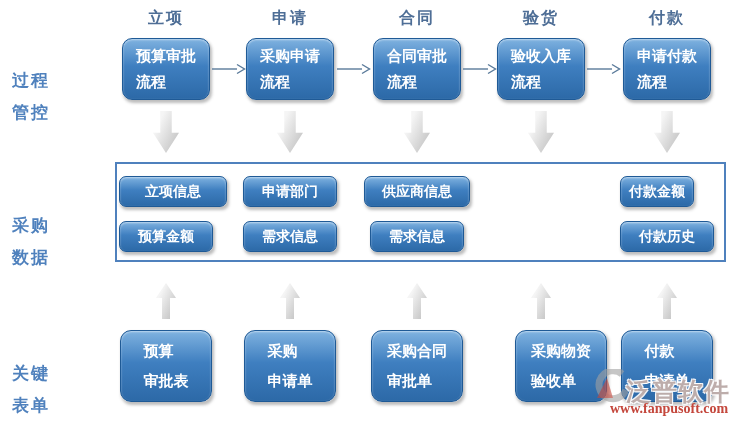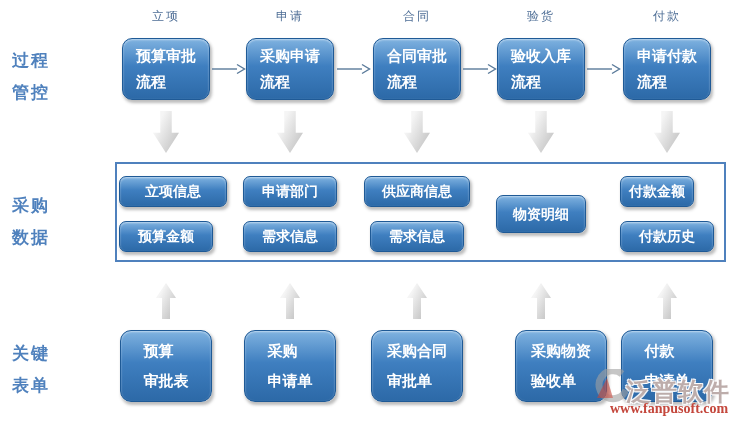--- a/index.html
+++ b/index.html
@@ -3,28 +3,28 @@
 <meta charset="utf-8">
 <style>
   html,body{margin:0;padding:0;background:#fff;}
   .canvas{
     position:relative;width:739px;height:424px;background:#fff;overflow:hidden;
     font-family:"Liberation Sans","DejaVu Sans",sans-serif;
   }
   
   .stage-header{
     position:absolute;top:8px;width:88px;height:22px;text-align:center;
-    font-size:12px;font-weight:normal;color:var(--stage-text,#4e6e96);
+    font-size:16px;font-weight:bold;color:var(--stage-text,#4e6e96);
     letter-spacing:2px;
   }
   
   .row-label{
     position:absolute;left:12px;width:68px;
     font-size:17px;font-weight:bold;color:var(--label-blue,#4f81bd);
-    line-height:32px;white-space:pre-line;letter-spacing:2px;
+    line-height:32px;white-space:pre-line;letter-spacing:2px;margin-top:20px;
   }
   
   .blue-box{
     position:absolute;display:flex;align-items:center;justify-content:center;
     text-align:left;color:#fff;font-weight:bold;white-space:pre-line;
     background:linear-gradient(to bottom,
       var(--box-top,#7fb2e0) 0%,
       var(--box-mid,#3f7fc0) 45%,
       var(--box-bottom,#2c69a7) 100%);
     border:1px solid var(--box-border,#1f5a96);
@@ -126,21 +126,20 @@
   <div class="down-arrow" style="left:654px"></div>
 
   <div class="data-frame"></div>
 
   <div class="blue-box data-box" style="left:119px;top:176px;width:108px">立项信息</div>
   <div class="blue-box data-box" style="left:119px;top:221px;width:94px">预算金额</div>
   <div class="blue-box data-box" style="left:243px;top:176px;width:94px">申请部门</div>
   <div class="blue-box data-box" style="left:243px;top:221px;width:94px">需求信息</div>
   <div class="blue-box data-box" style="left:364px;top:176px;width:106px">供应商信息</div>
   <div class="blue-box data-box" style="left:370px;top:221px;width:94px">需求信息</div>
-  <div class="blue-box data-box" style="left:496px;top:195px;width:90px;height:38px">物资明细</div>
   <div class="blue-box data-box" style="left:620px;top:176px;width:74px">付款金额</div>
   <div class="blue-box data-box" style="left:620px;top:221px;width:94px">付款历史</div>
 
   <div class="up-arrow" style="left:156px"></div>
   <div class="up-arrow" style="left:280px"></div>
   <div class="up-arrow" style="left:407px"></div>
   <div class="up-arrow" style="left:531px"></div>
   <div class="up-arrow" style="left:657px"></div>
 
   <div class="blue-box form-box" style="left:120px">预算

